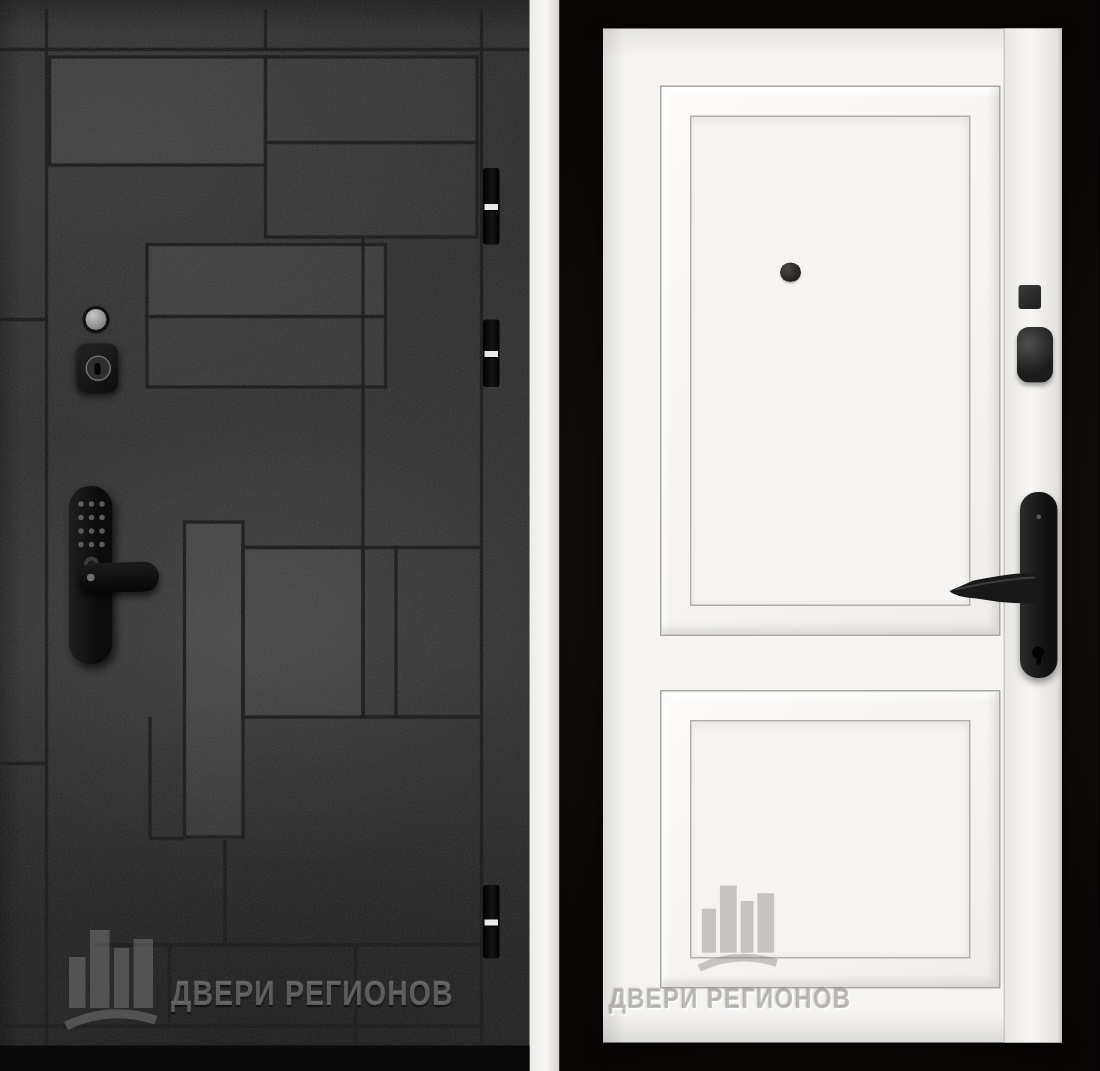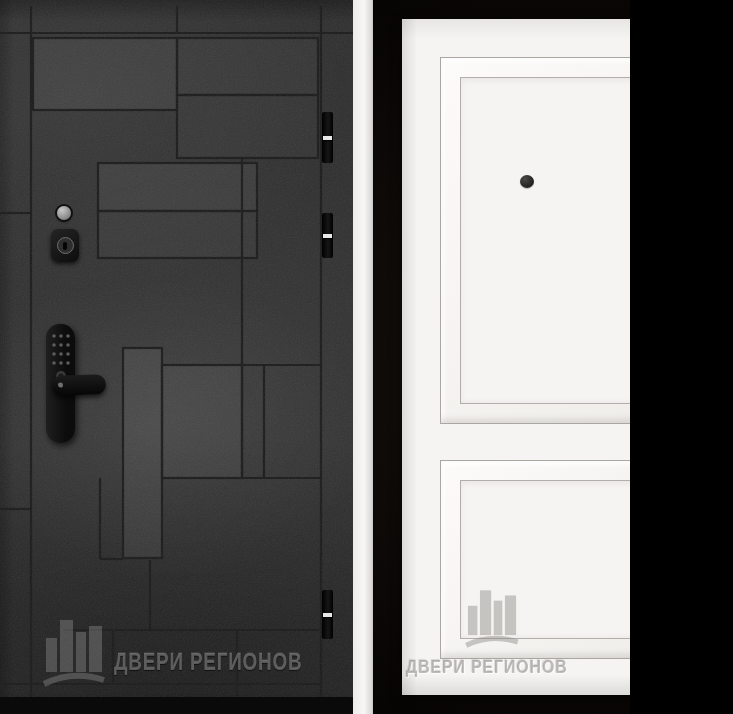--- a/index.html
+++ b/index.html
@@ -1,16 +1,16 @@
 <!DOCTYPE html>
 <html><head>
 <meta charset="utf-8">
 <style>
   html,body{margin:0;padding:0;background:#000;}
-  .canvas{position:relative;width:630px;height:714px;overflow:hidden;background:#050505;
+  .canvas{position:relative;width:733px;height:714px;overflow:hidden;background:#050505;
           font-family:"Liberation Sans",sans-serif;}
   
   .photo-left{position:absolute;left:0;top:0;width:373px;height:714px;background:#101010;}
   .door-dark{position:absolute;left:0;top:0;width:353px;height:714px;background:
       radial-gradient(420px 300px at 22% 14%, rgba(255,255,255,.05), transparent 65%),
       radial-gradient(520px 380px at 55% 55%, rgba(255,255,255,.045), transparent 65%),
       radial-gradient(300px 220px at 45% 60%, rgba(255,255,255,.05), transparent 70%),
       radial-gradient(700px 420px at 50% 102%, rgba(0,0,0,.38), transparent 72%),
       linear-gradient(180deg, rgba(0,0,0,.35) 0, rgba(0,0,0,0) 3%,rgba(0,0,0,0) 97%, rgba(0,0,0,.3) 100%),
       linear-gradient(90deg, rgba(0,0,0,.28) 0, rgba(0,0,0,0) 4%),

